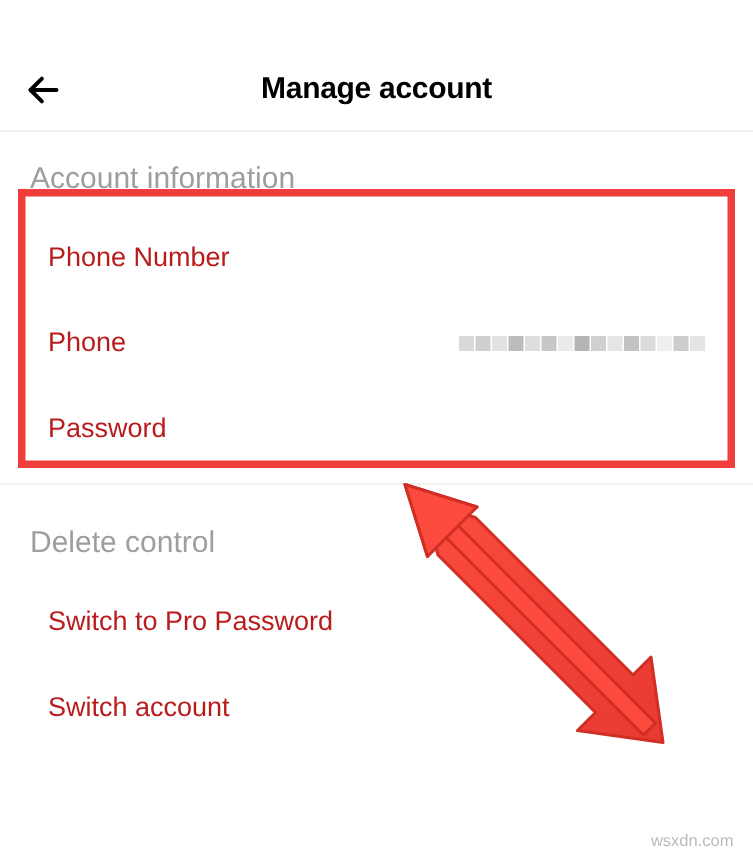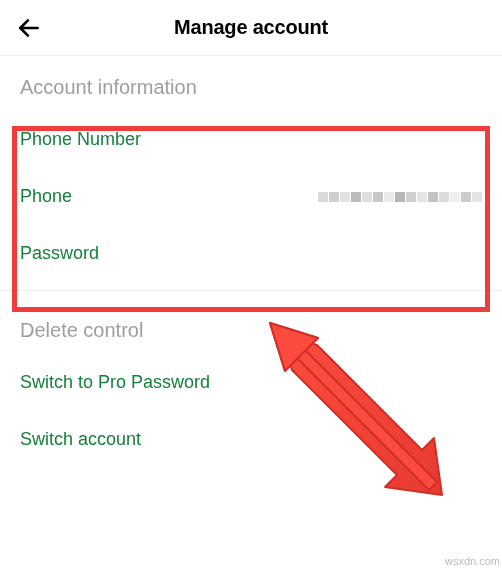--- a/index.html
+++ b/index.html
@@ -10,20 +10,21 @@
       font-family: -apple-system, "Helvetica Neue", Arial, sans-serif;
       position: relative;
       overflow: hidden;
     }
     .header {
       height: 56px;
       display: flex;
       align-items: center;
       position: relative;
       border-bottom: 1px solid #eee;
+      margin-top: 32px;
     }
     .back-btn {
       position: absolute;
       left: 14px;
       top: 50%;
       transform: translateY(-50%);
       width: 30px;
       height: 30px;
       display: flex;
       align-items: center;
@@ -37,23 +38,23 @@
       font-weight: 700;
       color: #000;
       letter-spacing: -0.2px;
     }
     .section-header {
       padding: 20px 20px 12px 20px;
       font-size: 20px;
       color: #9e9e9e;
     }
     .item {
-      padding: 18px 20px;
+      padding: 18px 32px;
       font-size: 18px;
-      color: #15803d;
+      color: #b91c1c;
       display: flex;
       align-items: center;
       justify-content: space-between;
       cursor: pointer;
     }
     .divider {
       height: 1px;
       background: #eee;
       margin: 8px 0;
     }
@@ -77,21 +78,21 @@
       gap: 1px;
     }
     .blur-val span {
       display: inline-block;
       width: 10px;
       height: 10px;
     }
     .watermark {
       position: absolute;
       bottom: 4px;
-      right: 2px;
+      right: 13px;
       font-size: 11px;
       color: #bbb;
     }
   </style>
 </head>
 <body>
 
 <div class="header">
   <div class="back-btn">
     <svg width="26" height="26" viewBox="0 0 24 24" fill="none" stroke="#000" stroke-width="2.4" stroke-linecap="round" stroke-linejoin="round">

